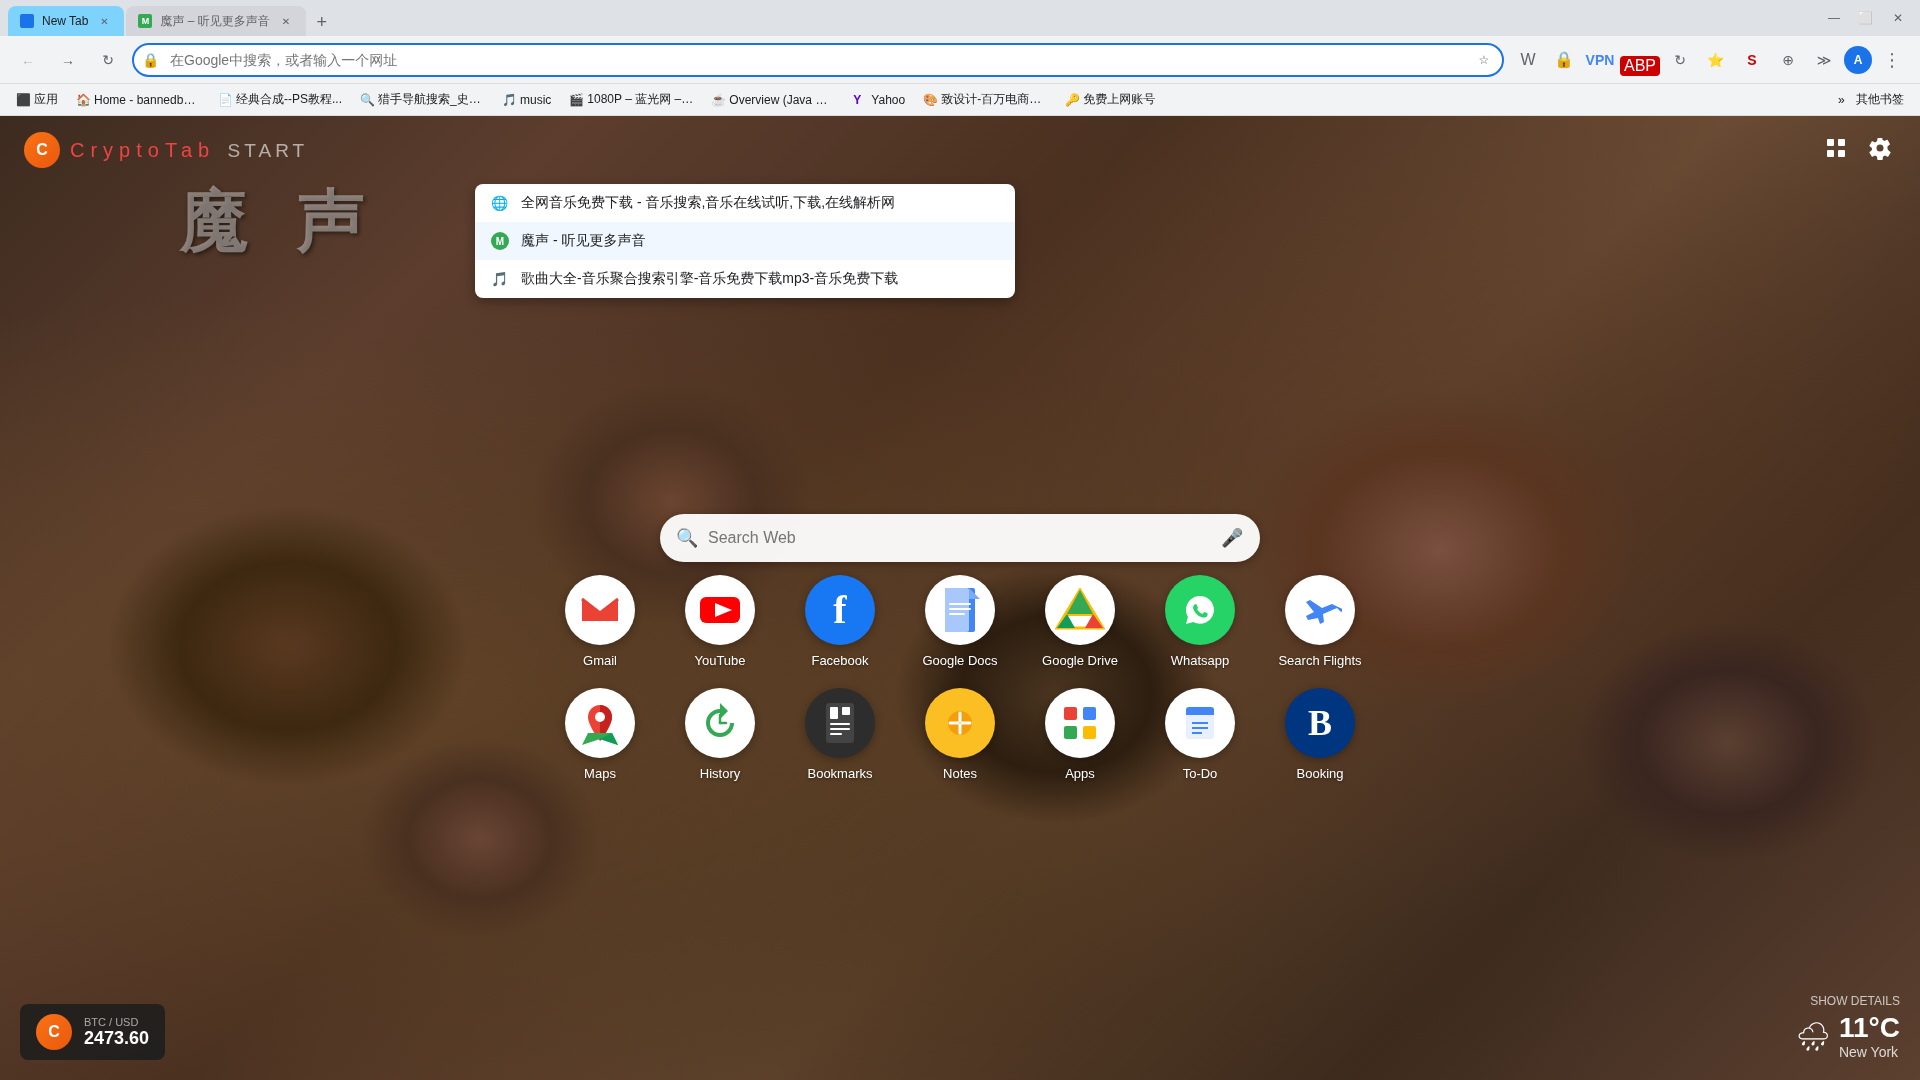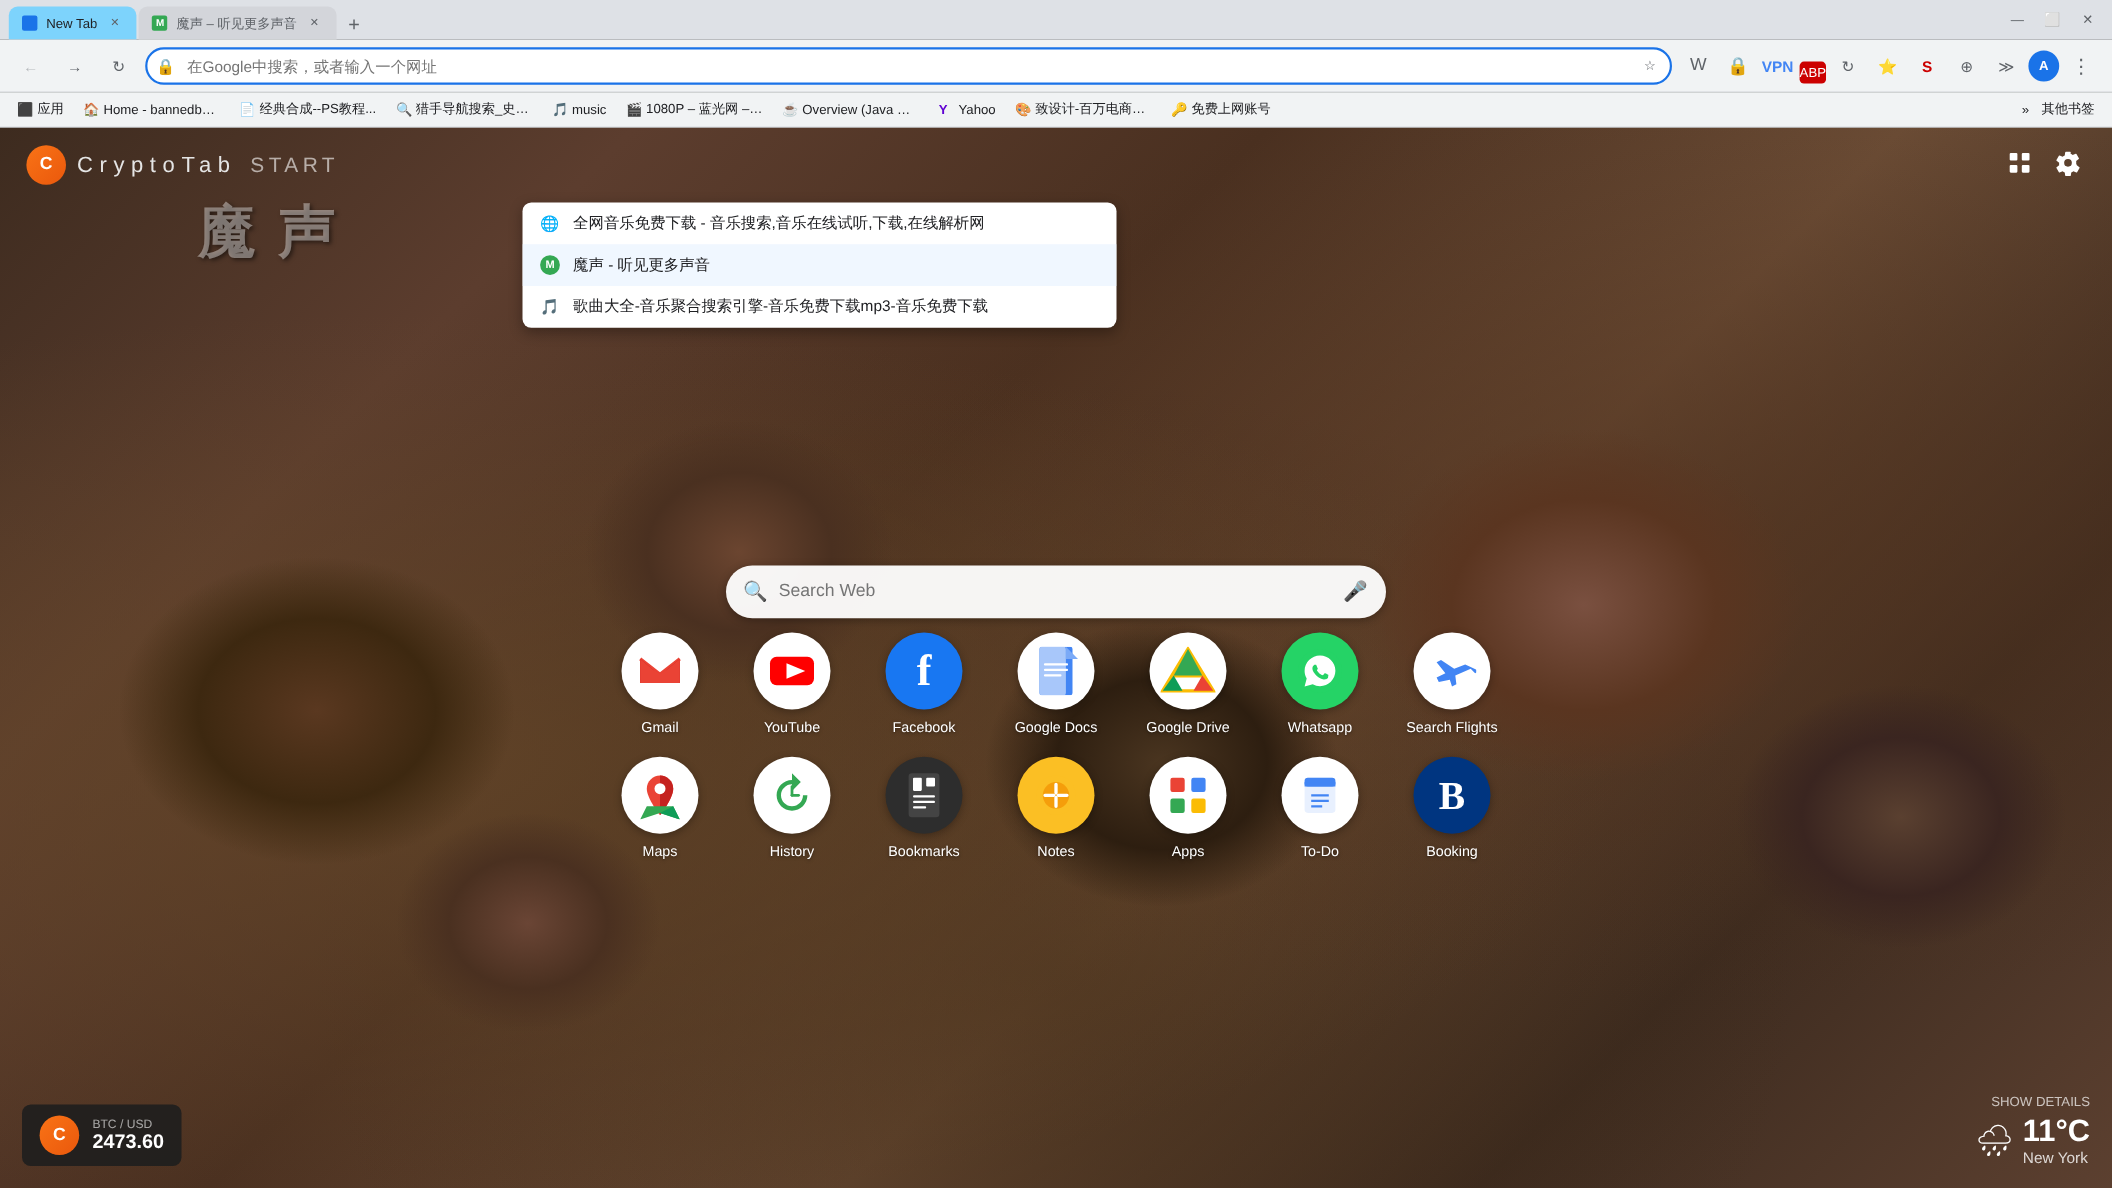--- a/index.html
+++ b/index.html
@@ -148,44 +148,44 @@
         radial-gradient(ellipse at 80% 40%, rgba(80,50,30,0.7) 0%, transparent 50%),
         radial-gradient(ellipse at 50% 80%, rgba(60,40,20,0.6) 0%, transparent 50%);
     }
 
     
     .watermark {
       position: absolute;
       top: 60px;
       left: 180px;
       color: rgba(255,255,255,0.4);
-      font-size: 52px;
+      font-size: 68px;
       font-weight: bold;
       letter-spacing: 4px;
-      font-family: Liberation Serif, serif;
+      font-family: Liberation Mono, monospace;
       text-shadow: 2px 2px 4px rgba(0,0,0,0.5);
       user-select: none;
     }
 
     
     .cryptotab-logo {
       position: absolute;
       top: 16px;
       left: 24px;
       display: flex;
       align-items: center;
       gap: 10px;
     }
     .ct-icon {
       width: 36px; height: 36px; border-radius: 50%;
       background: linear-gradient(135deg, #f97316, #ea580c);
       display: flex; align-items: center; justify-content: center;
       color: white; font-size: 16px; font-weight: bold;
     }
-    .ct-text { color: #e5e5e5; font-size: 20px; font-weight: 300; letter-spacing: 6px; }
+    .ct-text { color: #ef4444; font-size: 20px; font-weight: 300; letter-spacing: 6px; }
     .ct-start { color: rgba(255,255,255,0.6); font-size: 19px; letter-spacing: 4px; }
 
     
     .settings-icon {
       position: absolute;
       top: 16px;
       right: 24px;
       width: 32px; height: 32px;
       color: rgba(255,255,255,0.8);
       font-size: 20px;
@@ -381,21 +381,21 @@
       <input class="address-bar" type="text" value="" placeholder="在Google中搜索，或者输入一个网址" style="">
       <div class="address-bar-actions">
         <button class="addr-action-btn">☆</button>
       </div>
     </div>
     <div class="nav-actions">
 
       <button class="nav-btn" style="font-size:16px;">W</button>
       <button class="nav-btn" style="font-size:16px;">🔒</button>
       <button class="nav-btn" style="font-size:14px; color:#4285f4; font-weight:bold;">VPN</button>
-      <button class="nav-btn" style="font-size:12px; background:#cc0000; color:white; border-radius:4px; width:24px; height:20px;margin-top:13px;">ABP</button>
+      <button class="nav-btn" style="font-size:16px; background:#cc0000; color:white; border-radius:4px; width:40px; height:20px;margin-top:13px;">ABP</button>
       <button class="nav-btn">↻</button>
       <button class="nav-btn">⭐</button>
       <button class="nav-btn" style="color:#cc0000; font-weight:bold;">S</button>
       <button class="nav-btn">⊕</button>
       <button class="nav-btn">≫</button>
       <div class="profile-icon">A</div>
       <button class="nav-btn" style="font-size:18px;">⋮</button>
     </div>
   </div>
 

